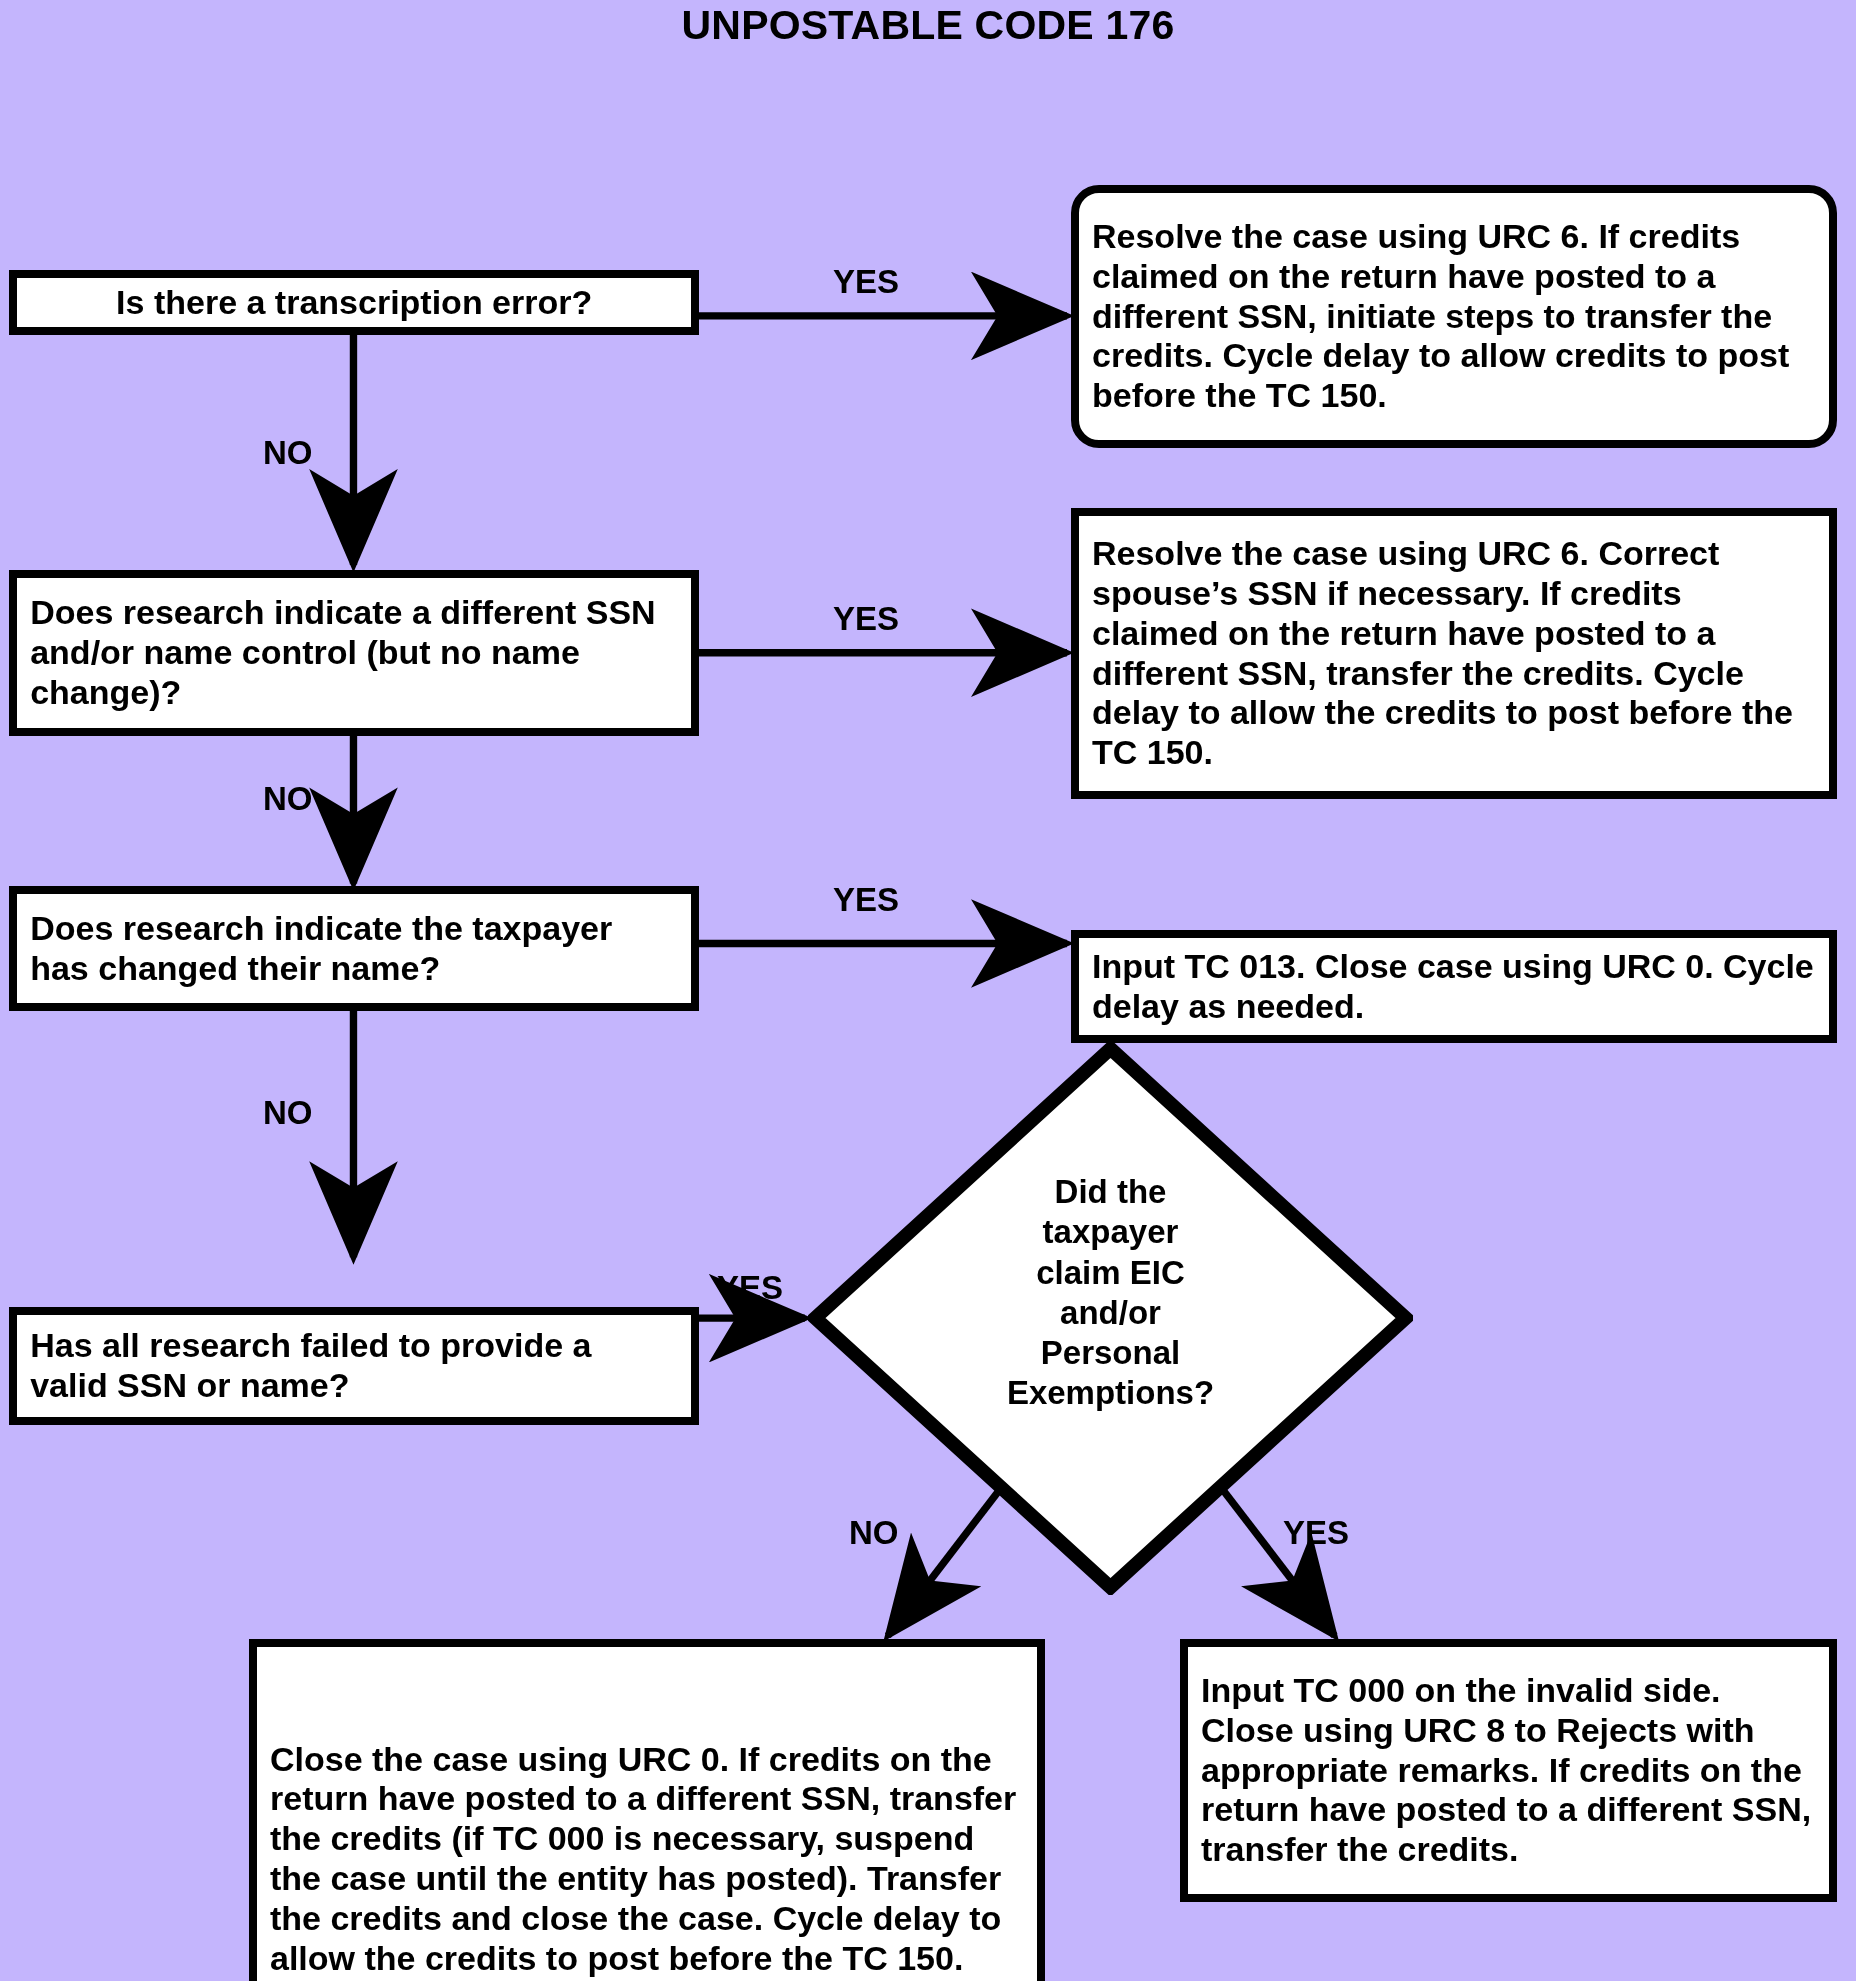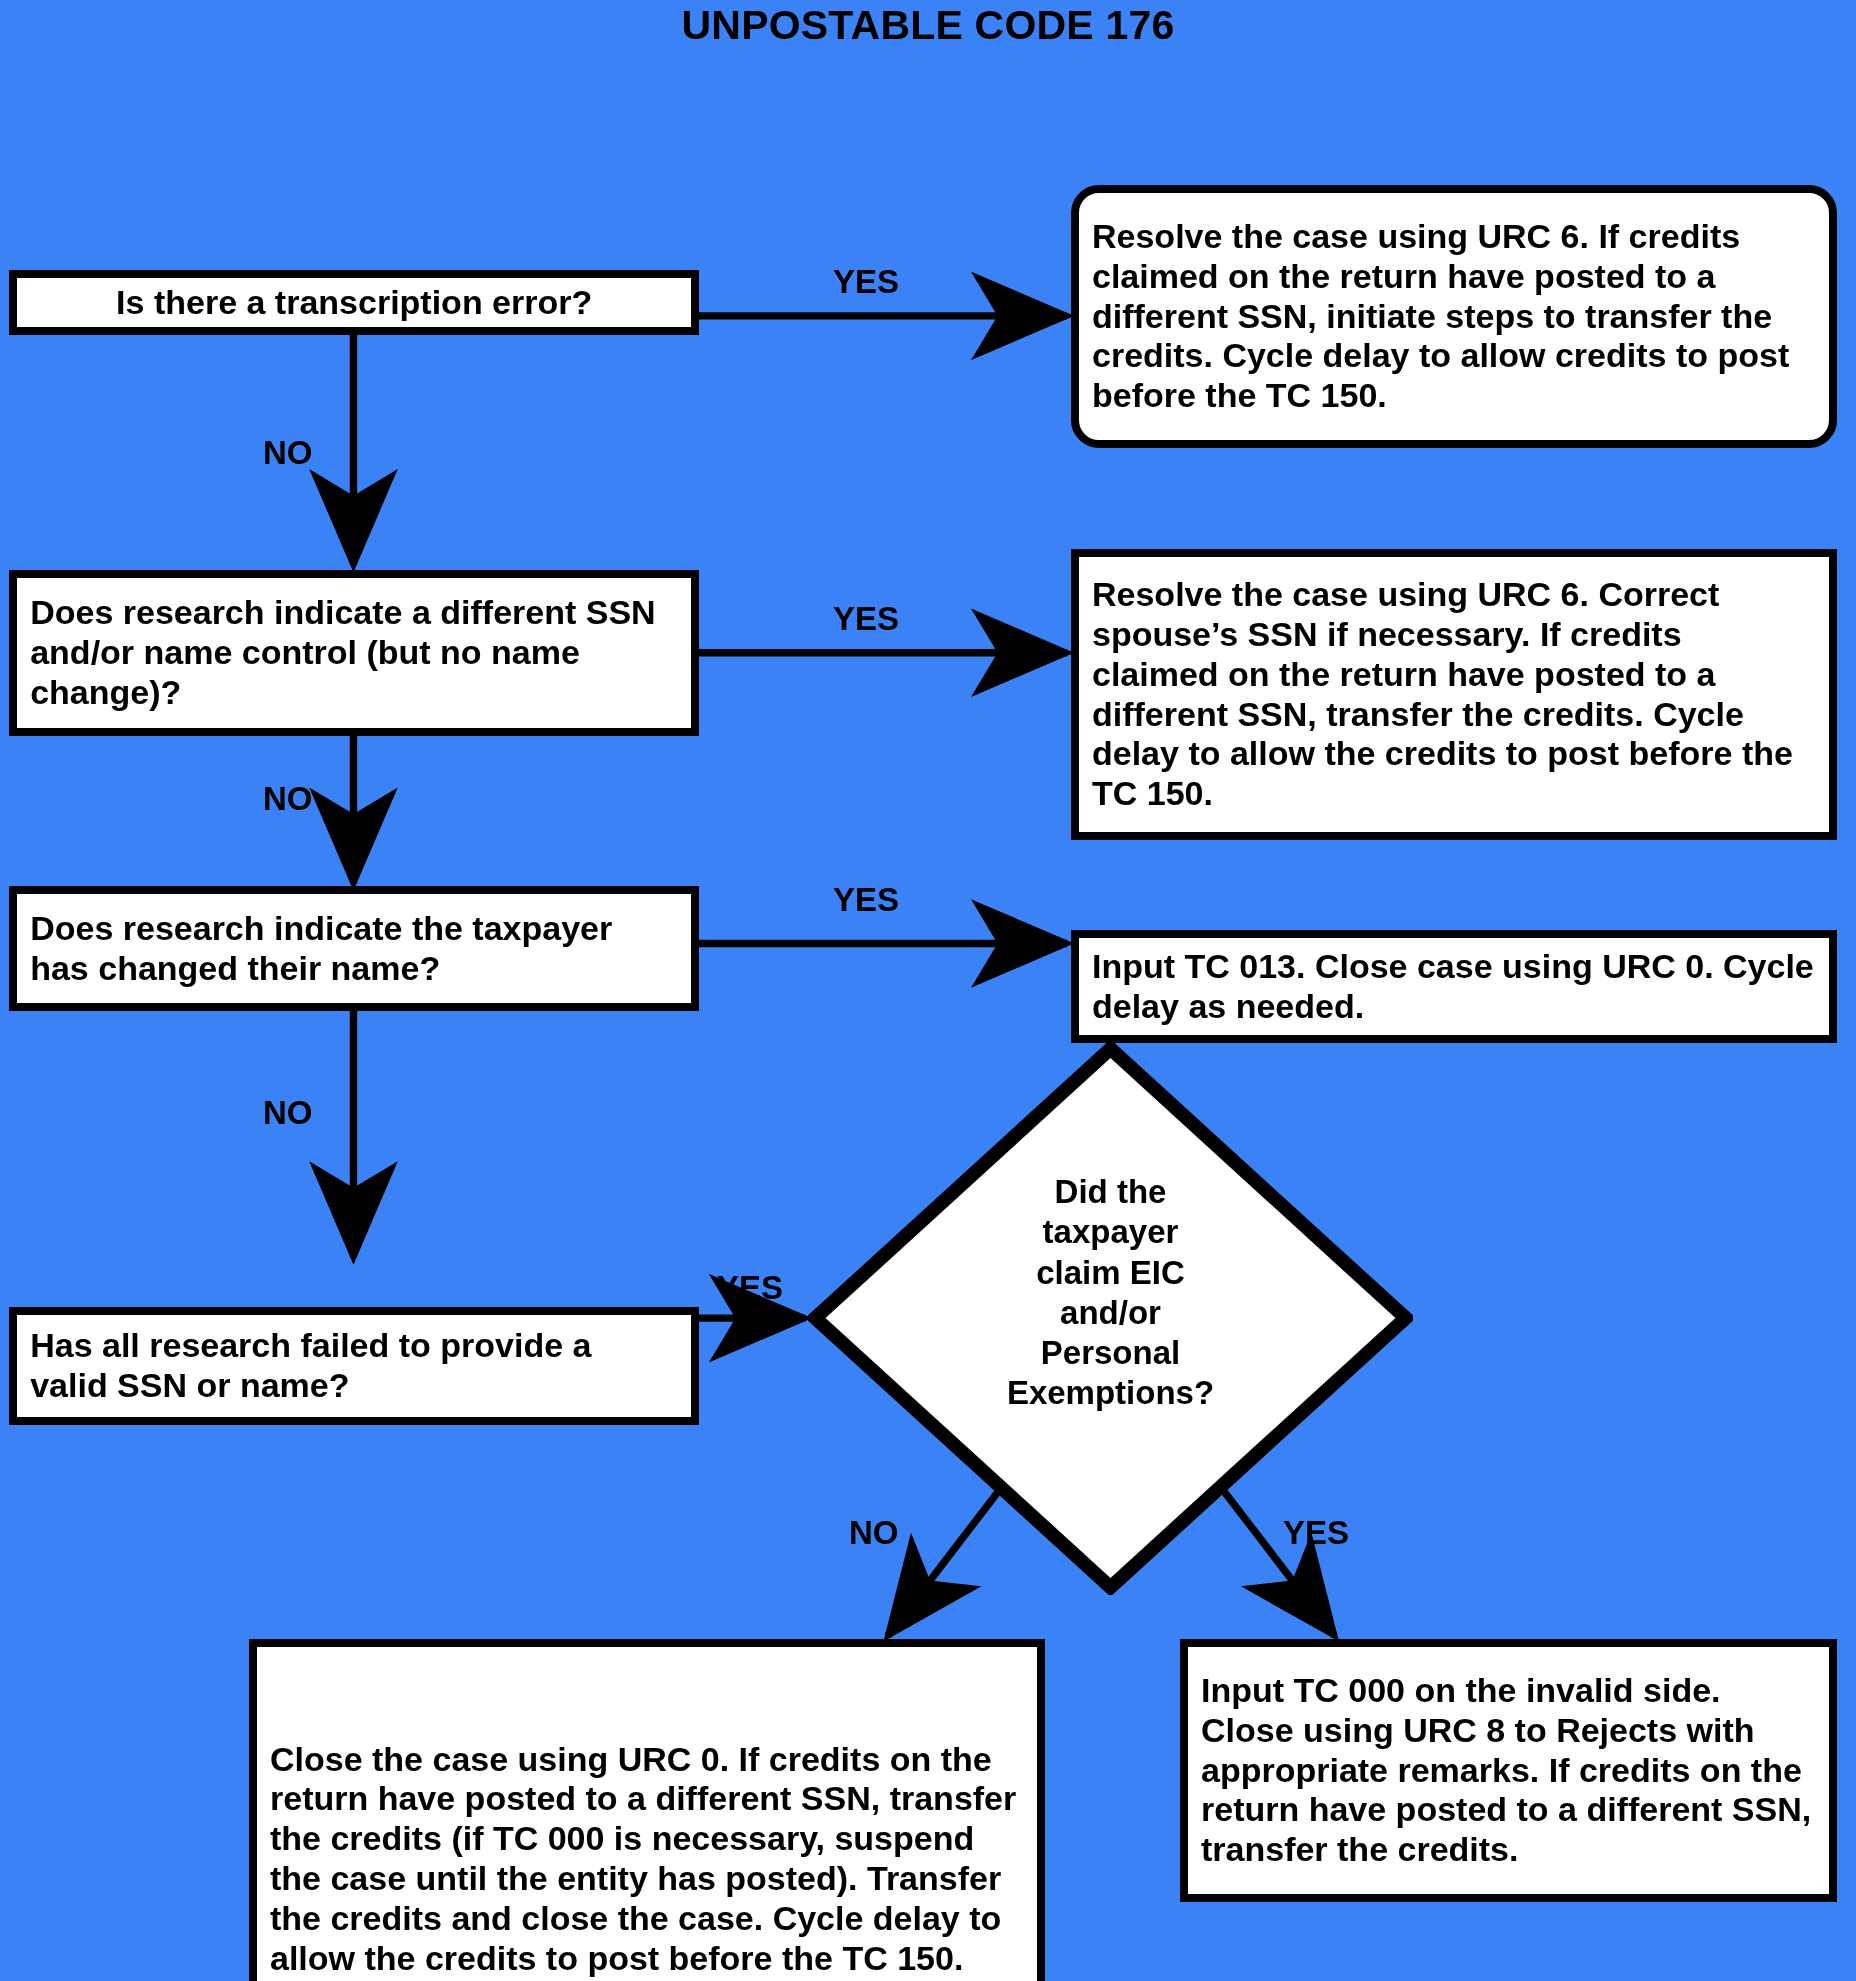--- a/index.html
+++ b/index.html
@@ -4,21 +4,21 @@
 <style>
   html, body {
     margin: 0;
     padding: 0;
     background: #ffffff;
   }
   #page {
     position: relative;
     width: 1856px;
     height: 1982px;
-    background: #3b82f6;
+    background: #c4b5fd;
     font-family: "Liberation Sans", sans-serif;
     overflow: hidden;
   }
   
   .title {
     position: absolute;
     left: 0;
     width: 1856px;
     text-align: center;
     font-weight: bold;
@@ -151,21 +151,21 @@
   </div>
 
   <div class="node-box q-box" style="left:9.2px; top:1260px; width:690px; height:118px;margin-top:47px;">
     <div class="txt">Has all research failed to provide a valid SSN or name?</div>
   </div>
 
   <div class="node-box r-box" style="left:1071px; top:185px; width:766px; height:263px;border-radius:28px;">
     <div class="txt">Resolve the case using URC 6. If credits claimed on the return have posted to a different SSN, initiate steps to transfer the credits. Cycle delay to allow credits to post before the TC 150.</div>
   </div>
 
-  <div class="node-box r-box" style="left:1071px; top:508px; width:766px; height:291px;margin-top:41px;">
+  <div class="node-box r-box" style="left:1071px; top:508px; width:766px; height:291px;">
     <div class="txt">Resolve the case using URC 6. Correct spouse’s SSN if necessary. If credits claimed on the return have posted to a different SSN, transfer the credits. Cycle delay to allow the credits to post before the TC 150.</div>
   </div>
 
   <div class="node-box r-box" style="left:1071px; top:889px; width:766px; height:113px;margin-top:41px;">
     <div class="txt">Input TC 013. Close case using URC 0. Cycle delay as needed.</div>
   </div>
 
   <div id="decision-diamond">
     <svg width="605" height="554" viewBox="0 0 656 600">
       <polygon points="328,8 648,300 328,592 8,300" fill="#ffffff" stroke="#000000" stroke-width="15" stroke-linejoin="miter"></polygon>

